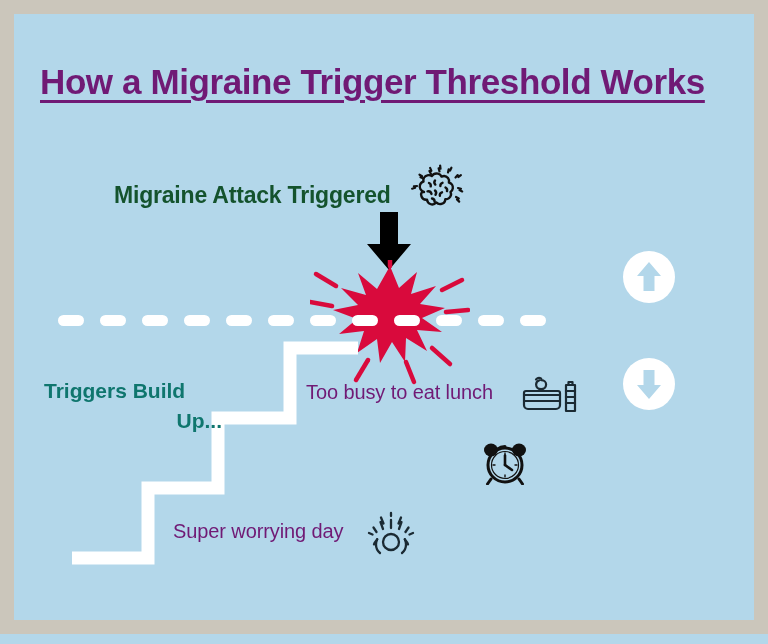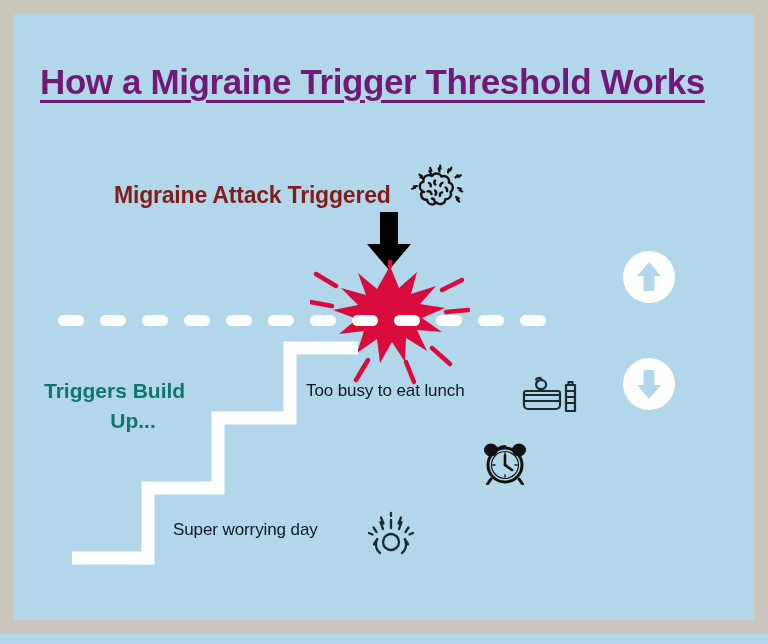--- a/index.html
+++ b/index.html
@@ -111,21 +111,21 @@
     height: 64px;
   }
 
   
   .attack-label {
     position: absolute;
     left: 100px;
     top: 168px;
     font-size: 23px;
     font-weight: bold;
-    color: #7f1d1d;
+    color: #14532d;
     white-space: nowrap;
     letter-spacing: -0.2px;
   }
   .brain-icon {
     position: absolute;
     left: 388px;
     top: 150px;
     width: 72px;
     height: 56px;
   }
@@ -136,27 +136,27 @@
     left: 30px;
     top: 362px;
     width: 178px;
     font-size: 21px;
     font-weight: bold;
     color: #0f766e;
     line-height: 1.45;
     text-align: center;
   }
   .triggers-label .l1 { display:block; text-align:left; }
-  .triggers-label .l2 { display:block; text-align:center; }
+  .triggers-label .l2 { display:block; text-align:right; }
 
   
   .step-label {
     position: absolute;
-    font-size: 17px;
-    color: #0f172a;
+    font-size: 20px;
+    color: #701a75;
     white-space: nowrap;
     letter-spacing: -0.1px;
   }
   .step-label.s1 { left: 292px; top: 367px; }
   .step-label.s2 { left: 225px; top: 436px; }
   .step-label.s3 { left: 159px; top: 506px; }
 
   .step-icon { position: absolute; }
   .step-icon.i1 { left: 508px; top: 361px; width: 56px; height: 40px; }
   .step-icon.i2 { left: 468px; top: 427px; width: 46px; height: 44px; }

